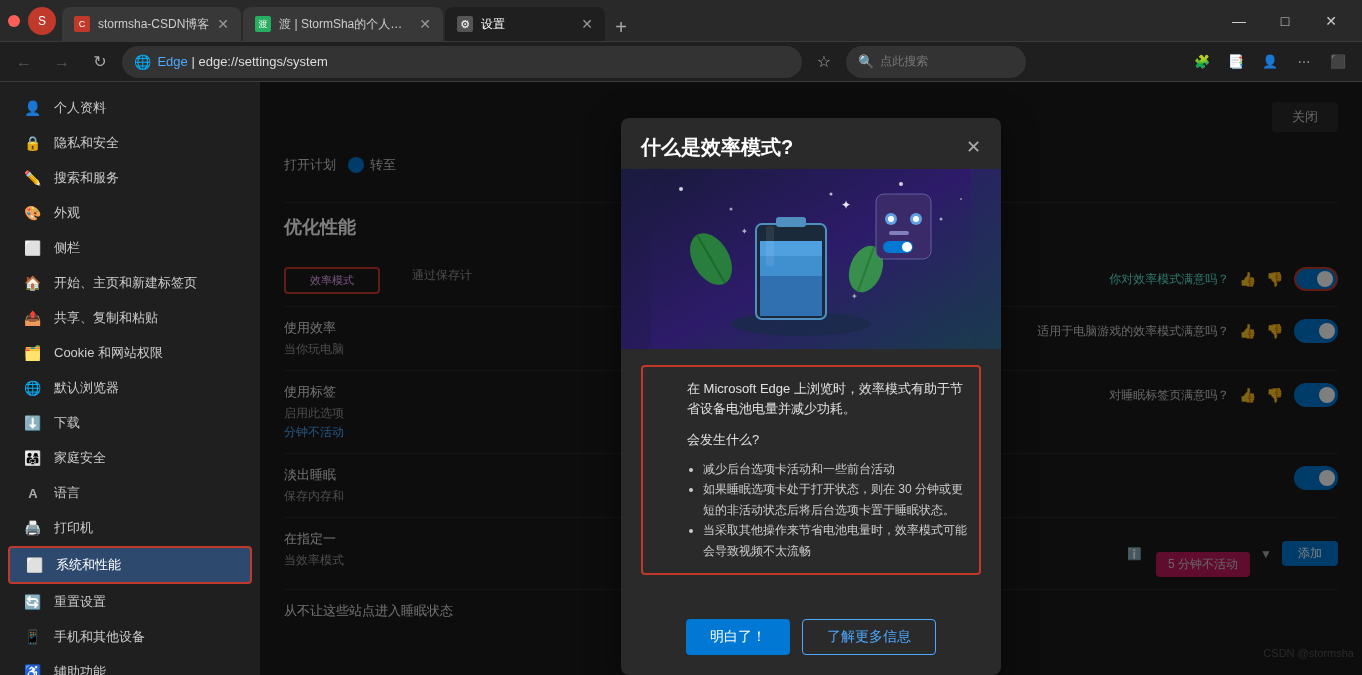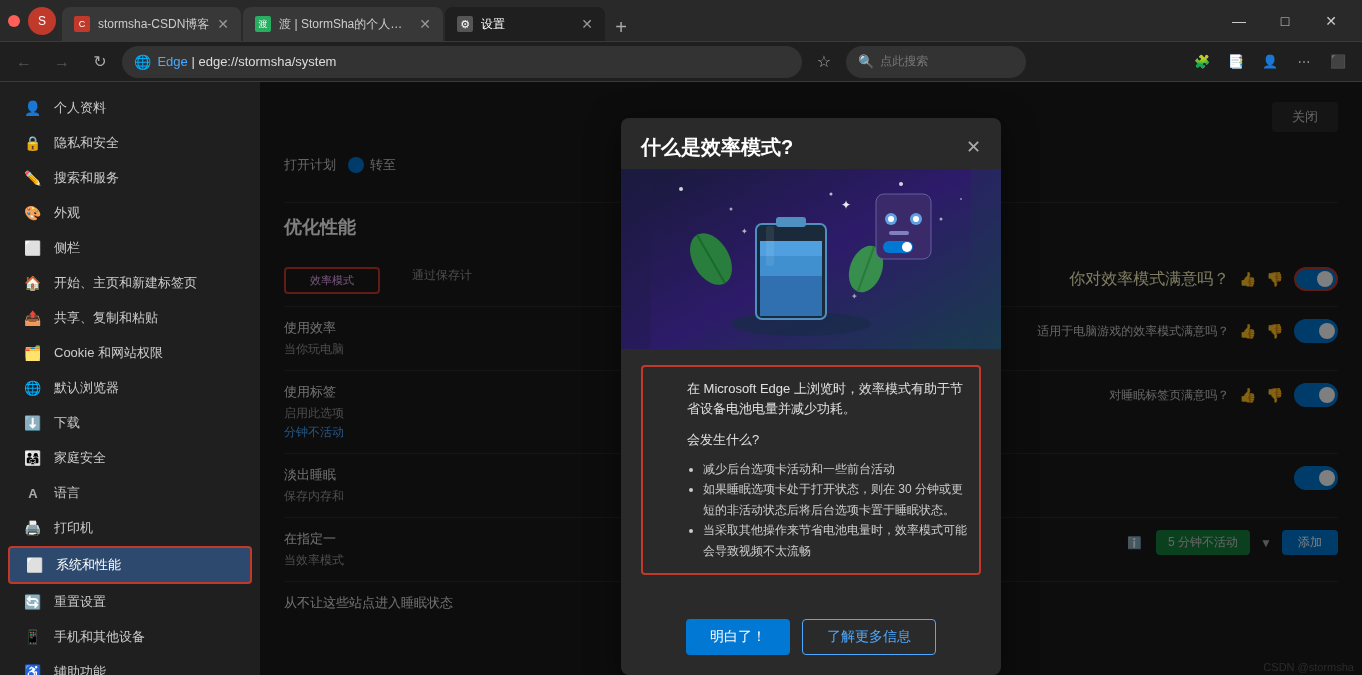--- a/index.html
+++ b/index.html
@@ -71,21 +71,21 @@
     .btn-primary { background: #0078d4; color: #fff; border: none; border-radius: 4px; padding: 8px 24px; font-size: 14px; cursor: pointer; font-family: inherit; }
     .btn-secondary { background: transparent; color: #4da8ff; border: 1px solid #4da8ff; border-radius: 4px; padding: 8px 24px; font-size: 14px; cursor: pointer; font-family: inherit; }
 
     
     ::-webkit-scrollbar { width: 6px; }
     ::-webkit-scrollbar-track { background: #1a1a1a; }
     ::-webkit-scrollbar-thumb { background: #444; border-radius: 3px; }
     .open-task-section { margin-bottom: 20px; }
     .section-divider { border: none; border-top: 1px solid #2a2a2a; margin: 12px 0; }
 
-    .watermark { position: absolute; bottom: 2px; right: 8px; color: #555; font-size: 11px; }
+    .watermark { position: absolute; bottom: 16px; right: 8px; color: #555; font-size: 11px; }
   </style>
 </head>
 <body>
 
 <div class="browser-chrome">
   <div class="browser-controls">
     <div class="win-btn close"></div>
   </div>
 
   <div style="width:28px;height:28px;border-radius:50%;background:#c0392b;display:flex;align-items:center;justify-content:center;color:#fff;font-size:12px;margin-right:6px;flex-shrink:0;">S</div>
@@ -118,21 +118,21 @@
 
 <div class="address-bar-row">
   <div class="nav-btn disabled">←</div>
   <div class="nav-btn disabled">→</div>
   <div class="nav-btn">↻</div>
   <div class="address-bar">
     <span class="edge-logo">🌐</span>
     <span class="address-text">
       <span style="color:#4da8ff;">Edge</span>
       <span> | </span>
-      <span>edge://</span><span>stormsha/system</span>
+      <span>edge://</span><span>settings/system</span>
     </span>
   </div>
   <div class="nav-btn">☆</div>
 
   <div style="background:#333;border-radius:20px;height:32px;display:flex;align-items:center;padding:0 12px;gap:6px;width:180px;">
     <span style="color:#aaa;font-size:13px;">🔍</span>
     <span style="color:#777;font-size:12px;">点此搜索</span>
   </div>
 
   <div class="toolbar-icons">
@@ -242,21 +242,21 @@
     <div class="setting-row">
       <div style="display:flex;align-items:flex-start;gap:16px;flex:1;">
         <div class="efficiency-mode-badge">
           <span>效率模式</span>
         </div>
         <div style="flex:1;">
           <div style="font-size:12px;color:#999;">通过保存计</div>
         </div>
       </div>
       <div class="setting-controls">
-        <span style="font-size:16px;color:#fef9c3;">你对效率模式满意吗？</span>
+        <span style="font-size:12px;color:#5eead4;">你对效率模式满意吗？</span>
         <span style="color:#aaa;font-size:14px;cursor:pointer;">👍</span>
         <span style="color:#aaa;font-size:14px;cursor:pointer;">👎</span>
 
         <div style="position:relative;width:44px;height:24px;border:2px solid #c0392b;border-radius:12px;background:#0078d4;cursor:pointer;">
           <div style="position:absolute;width:16px;height:16px;background:#fff;border-radius:50%;right:3px;top:2px;"></div>
         </div>
       </div>
     </div>
 
     <div class="setting-row">
@@ -302,21 +302,21 @@
       </div>
     </div>
 
     <div class="setting-row">
       <div style="flex:1;">
         <div style="font-size:13px;color:#e0e0e0;margin-bottom:4px;">在指定一</div>
         <div style="font-size:12px;color:#999;">当效率模式</div>
       </div>
       <div class="setting-controls">
         <span style="font-size:12px;color:#999;margin-right:4px;">ℹ️</span>
-        <div style="background:#15803d;border:none;color:#ccc;padding:4px 12px;border-radius:4px;font-size:12px;">5 分钟不活动</div>
+        <div style="background:#be185d;border:none;color:#ccc;padding:4px 12px;border-radius:4px;font-size:12px;margin-top:22px;">5 分钟不活动</div>
         <span style="color:#aaa;font-size:12px;">▼</span>
         <button style="background:#0078d4;color:#fff;border:none;padding:4px 16px;border-radius:4px;font-size:12px;cursor:pointer;">添加</button>
       </div>
     </div>
 
     <div style="font-size:13px;color:#e0e0e0;padding:12px 0 8px;">从不让这些站点进入睡眠状态</div>
 
     <div class="modal-overlay">
       <div class="modal">
 

